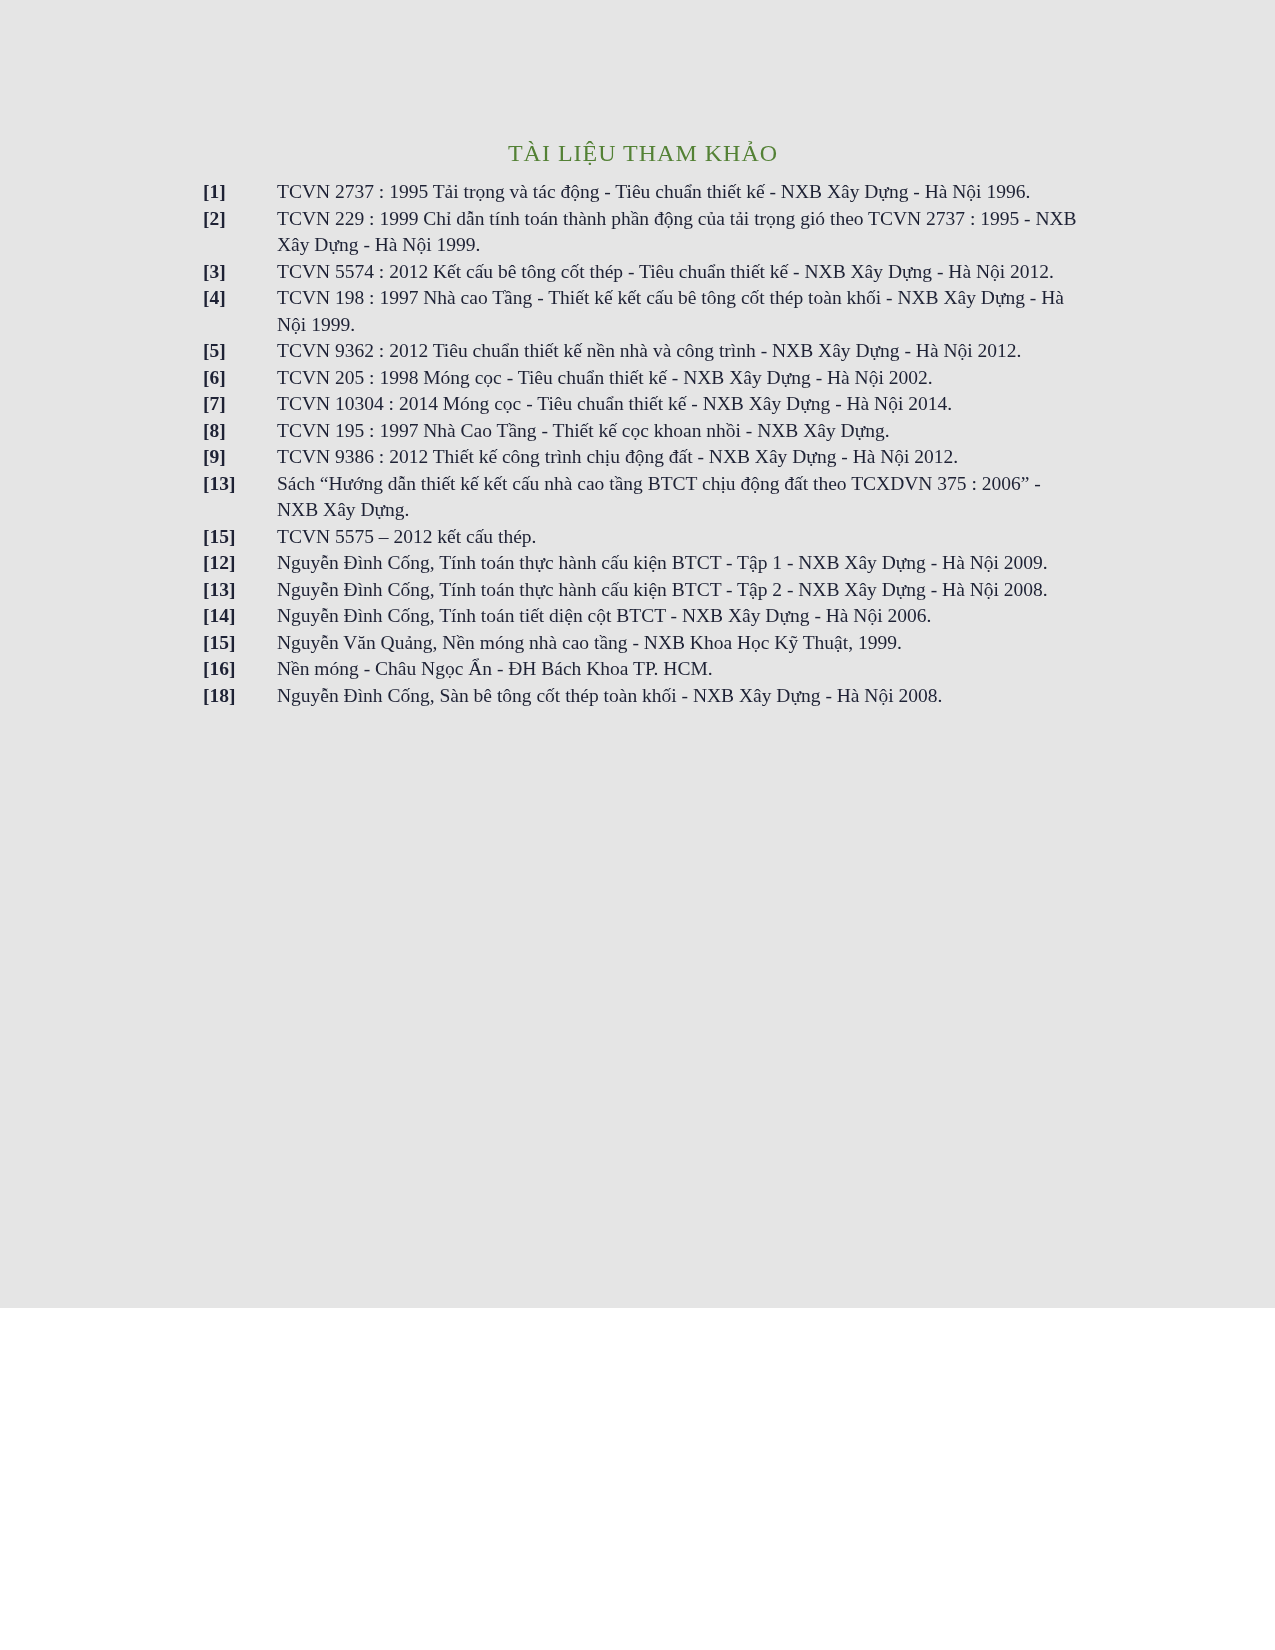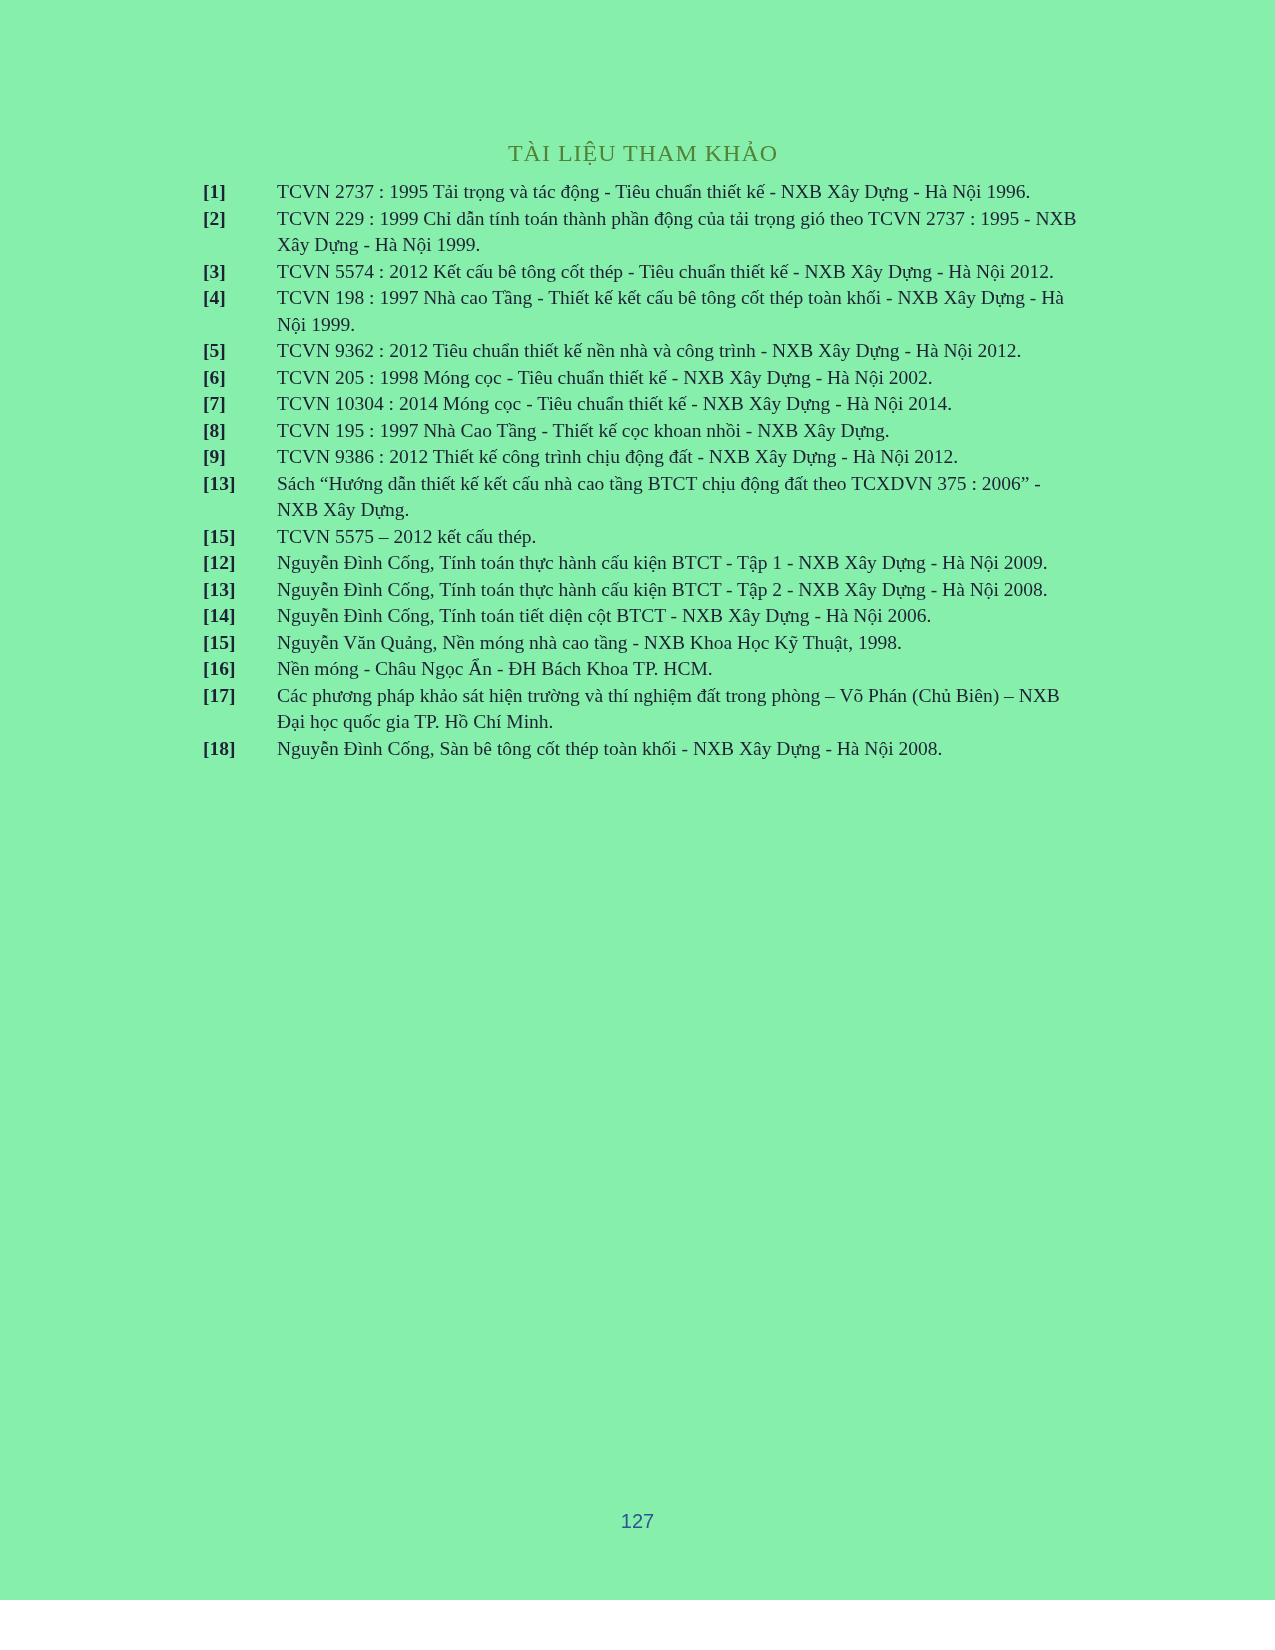--- a/index.html
+++ b/index.html
@@ -3,22 +3,22 @@
 <meta charset="utf-8">
 <style>
   html, body {
     margin: 0;
     padding: 0;
     background: #ffffff;
   }
   .page {
     position: relative;
     width: 1275px;
-    height: 1600px;
-    background: #86efac;
+    height: 1308px;
+    background: #e5e5e5;
     font-family: "Liberation Serif", serif;
     color: #1e2235;
     overflow: hidden;
   }
   .content {
     position: absolute;
     left: 203px;
     top: 140px;
     width: 880px;
   }
@@ -131,32 +131,28 @@
     <span class="ref-text">Nguyễn Đình Cống, Tính toán thực hành cấu kiện BTCT - Tập 2 - NXB Xây Dựng - Hà Nội 2008.</span>
   </div>
 
   <div class="ref-row">
     <span class="ref-num">[14]</span>
     <span class="ref-text">Nguyễn Đình Cống, Tính toán tiết diện cột BTCT - NXB Xây Dựng - Hà Nội 2006.</span>
   </div>
 
   <div class="ref-row">
     <span class="ref-num">[15]</span>
-    <span class="ref-text">Nguyễn Văn Quảng, Nền móng nhà cao tầng - NXB Khoa Học Kỹ Thuật, 1998.</span>
+    <span class="ref-text">Nguyễn Văn Quảng, Nền móng nhà cao tầng - NXB Khoa Học Kỹ Thuật, 1999.</span>
   </div>
 
   <div class="ref-row">
     <span class="ref-num">[16]</span>
     <span class="ref-text">Nền móng - Châu Ngọc Ẩn - ĐH Bách Khoa TP. HCM.</span>
   </div>
 
-  <div class="ref-row">
-    <span class="ref-num">[17]</span>
-    <span class="ref-text">Các phương pháp khảo sát hiện trường và thí nghiệm đất trong phòng – Võ Phán (Chủ Biên) – NXB Đại học quốc gia TP. Hồ Chí Minh.</span>
-  </div>
 
   <div class="ref-row">
     <span class="ref-num">[18]</span>
     <span class="ref-text">Nguyễn Đình Cống, Sàn bê tông cốt thép toàn khối - NXB Xây Dựng - Hà Nội 2008.</span>
   </div>
 </div>
   </div>
   <div class="page-number">127</div>
 </div>
 

